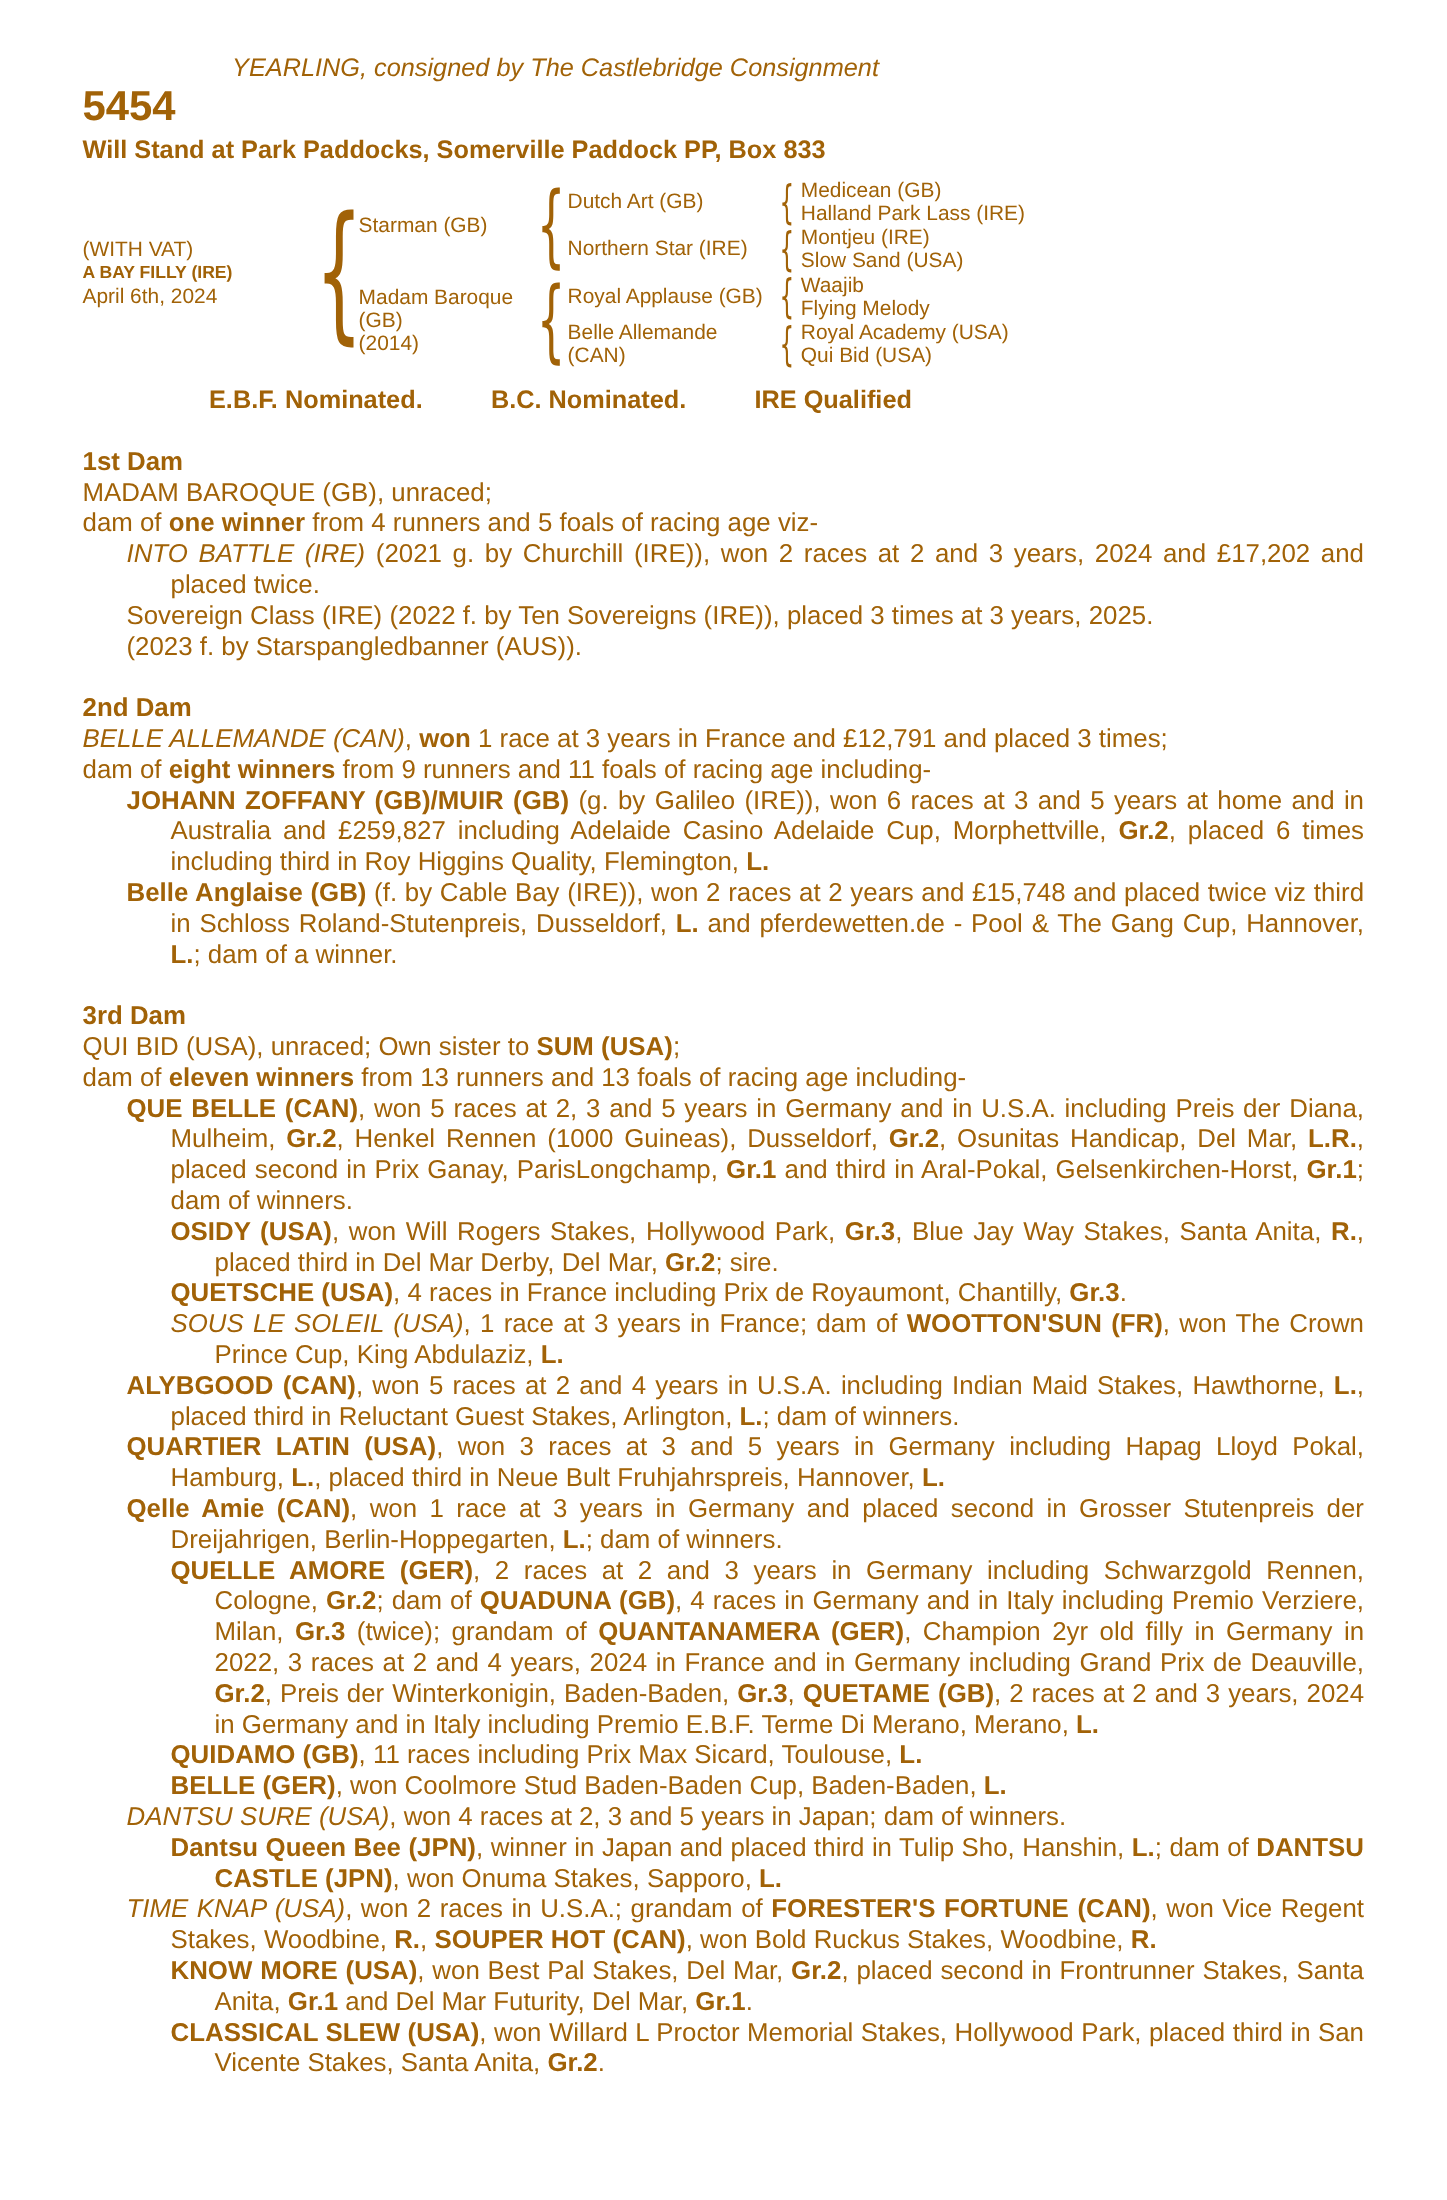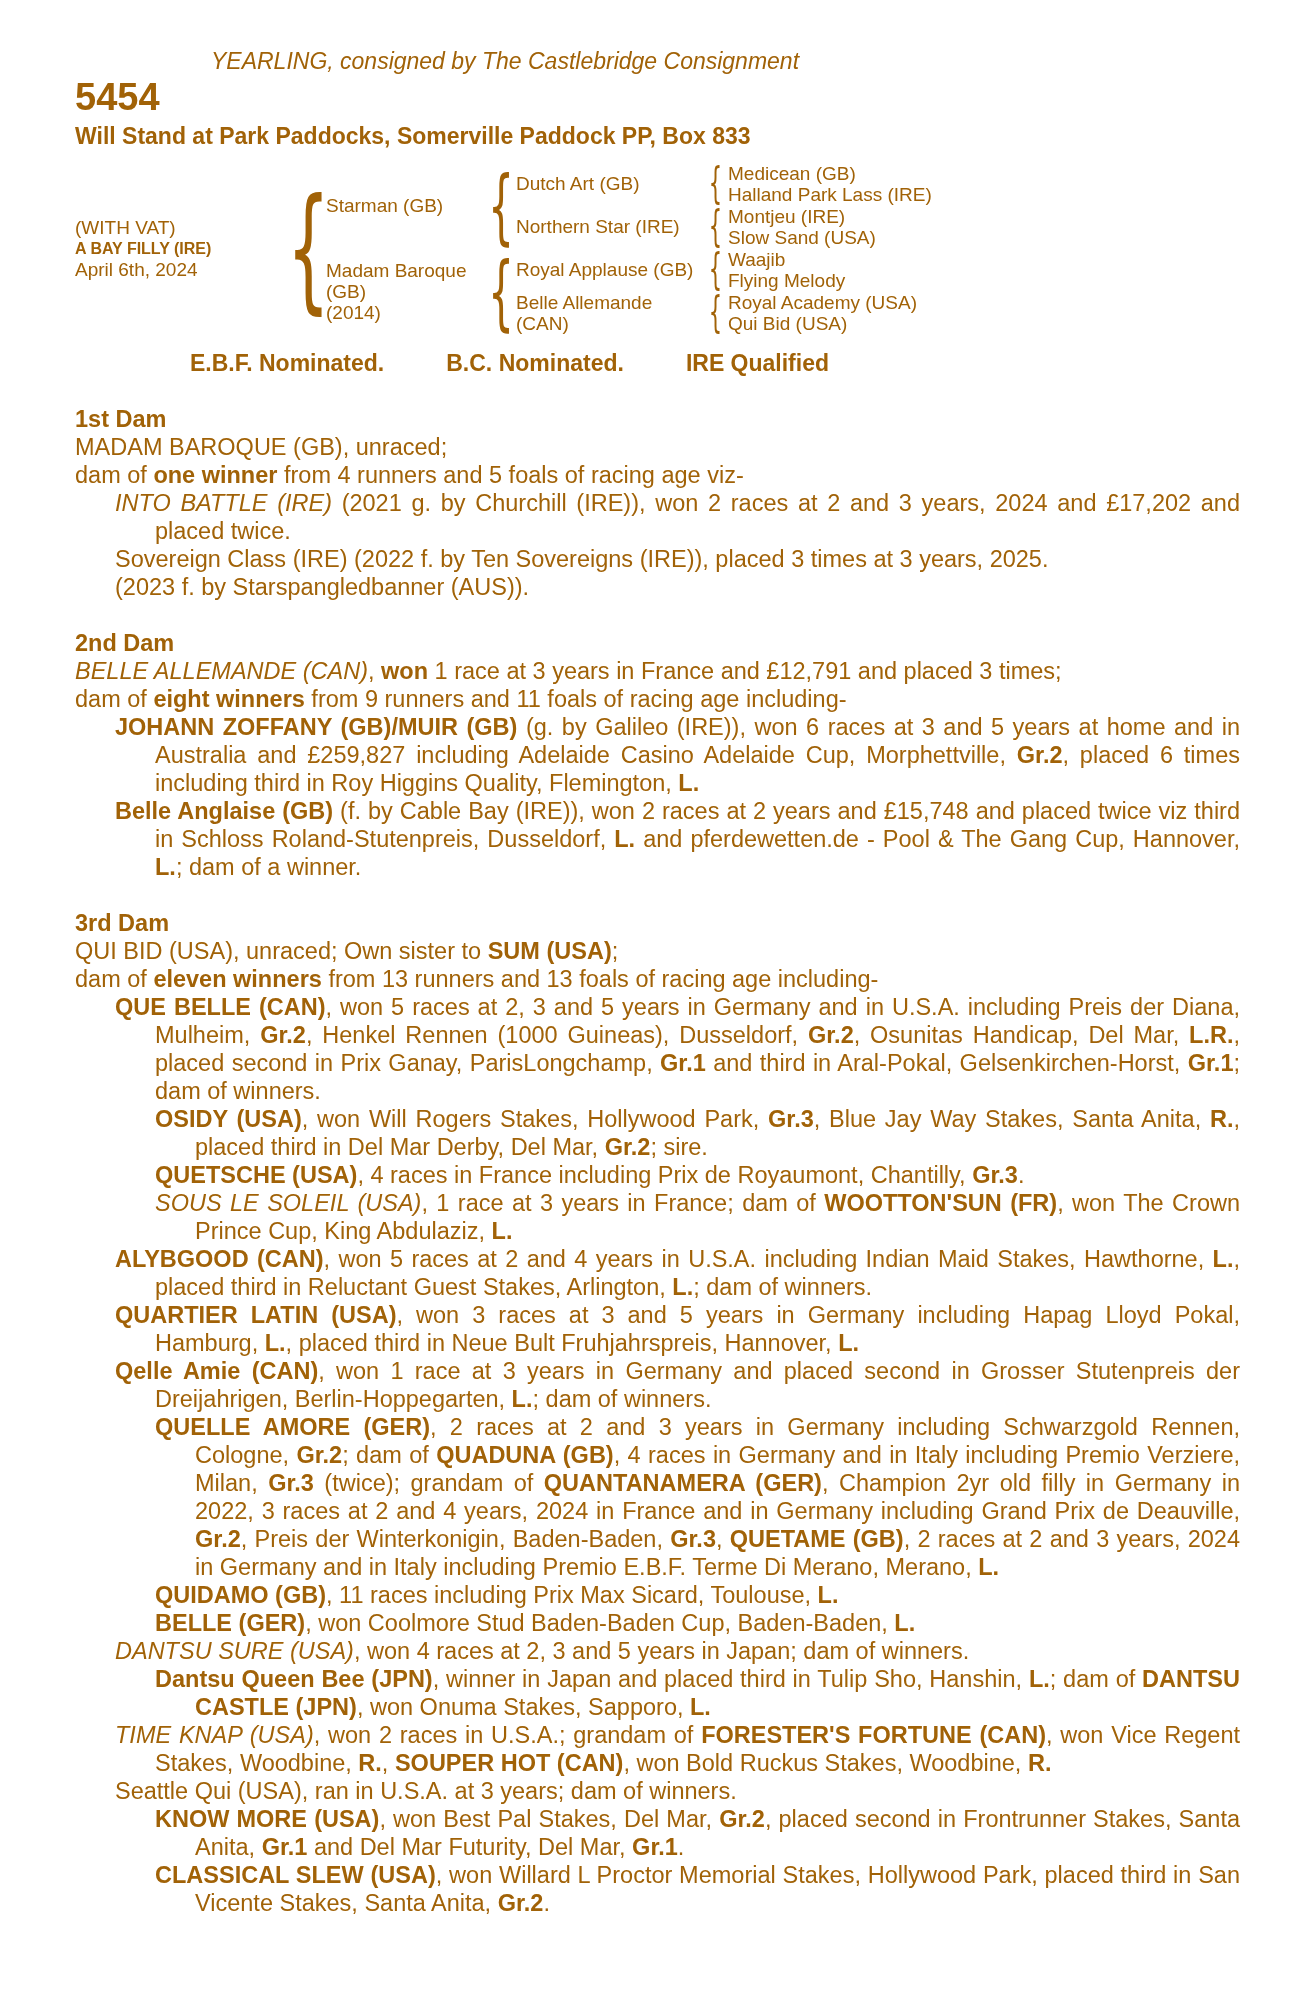--- a/index.html
+++ b/index.html
@@ -138,19 +138,18 @@
         <p class="para level-2"><span class="i">SOUS LE SOLEIL (USA)</span><span>, 1 race at 3 years in France; dam of </span><span class="b">WOOTTON'SUN (FR)</span><span>, won The Crown Prince Cup, King Abdulaziz, </span><span class="b">L.</span></p>
         <p class="para level-1"><span class="b">ALYBGOOD (CAN)</span><span>, won 5 races at 2 and 4 years in U.S.A. including Indian Maid Stakes, Hawthorne, </span><span class="b">L.</span><span>, placed third in Reluctant Guest Stakes, Arlington, </span><span class="b">L.</span><span>; dam of winners.</span></p>
         <p class="para level-1"><span class="b">QUARTIER LATIN (USA)</span><span>, won 3 races at 3 and 5 years in Germany including Hapag Lloyd Pokal, Hamburg, </span><span class="b">L.</span><span>, placed third in Neue Bult Fruhjahrspreis, Hannover, </span><span class="b">L.</span></p>
         <p class="para level-1"><span class="b">Qelle Amie (CAN)</span><span>, won 1 race at 3 years in Germany and placed second in Grosser Stutenpreis der Dreijahrigen, Berlin-Hoppegarten, </span><span class="b">L.</span><span>; dam of winners.</span></p>
         <p class="para level-2"><span class="b">QUELLE AMORE (GER)</span><span>, 2 races at 2 and 3 years in Germany including Schwarzgold Rennen, Cologne, </span><span class="b">Gr.2</span><span>; dam of </span><span class="b">QUADUNA (GB)</span><span>, 4 races in Germany and in Italy including Premio Verziere, Milan, </span><span class="b">Gr.3</span><span> (twice); grandam of </span><span class="b">QUANTANAMERA (GER)</span><span>, Champion 2yr old filly in Germany in 2022, 3 races at 2 and 4 years, 2024 in France and in Germany including Grand Prix de Deauville, </span><span class="b">Gr.2</span><span>, Preis der Winterkonigin, Baden-Baden, </span><span class="b">Gr.3</span><span>, </span><span class="b">QUETAME (GB)</span><span>, 2 races at 2 and 3 years, 2024 in Germany and in Italy including Premio E.B.F. Terme Di Merano, Merano, </span><span class="b">L.</span></p>
         <p class="para level-2"><span class="b">QUIDAMO (GB)</span><span>, 11 races including Prix Max Sicard, Toulouse, </span><span class="b">L.</span></p>
         <p class="para level-2"><span class="b">BELLE (GER)</span><span>, won Coolmore Stud Baden-Baden Cup, Baden-Baden, </span><span class="b">L.</span></p>
         <p class="para level-1"><span class="i">DANTSU SURE (USA)</span><span>, won 4 races at 2, 3 and 5 years in Japan; dam of winners.</span></p>
         <p class="para level-2"><span class="b">Dantsu Queen Bee (JPN)</span><span>, winner in Japan and placed third in Tulip Sho, Hanshin, </span><span class="b">L.</span><span>; dam of </span><span class="b">DANTSU CASTLE (JPN)</span><span>, won Onuma Stakes, Sapporo, </span><span class="b">L.</span></p>
         <p class="para level-1"><span class="i">TIME KNAP (USA)</span><span>, won 2 races in U.S.A.; grandam of </span><span class="b">FORESTER'S FORTUNE (CAN)</span><span>, won Vice Regent Stakes, Woodbine, </span><span class="b">R.</span><span>, </span><span class="b">SOUPER HOT (CAN)</span><span>, won Bold Ruckus Stakes, Woodbine, </span><span class="b">R.</span></p>
-        <p class="para level-1"><span>Seattle Qui (USA), ran in U.S.A. at 3 years; dam of winners.</span></p>
         <p class="para level-2"><span class="b">KNOW MORE (USA)</span><span>, won Best Pal Stakes, Del Mar, </span><span class="b">Gr.2</span><span>, placed second in Frontrunner Stakes, Santa Anita, </span><span class="b">Gr.1</span><span> and Del Mar Futurity, Del Mar, </span><span class="b">Gr.1</span><span>.</span></p>
         <p class="para level-2"><span class="b">CLASSICAL SLEW (USA)</span><span>, won Willard L Proctor Memorial Stakes, Hollywood Park, placed third in San Vicente Stakes, Santa Anita, </span><span class="b">Gr.2</span><span>.</span></p>
       </div>
     </div>
 
 </div>
 
 </body></html>

